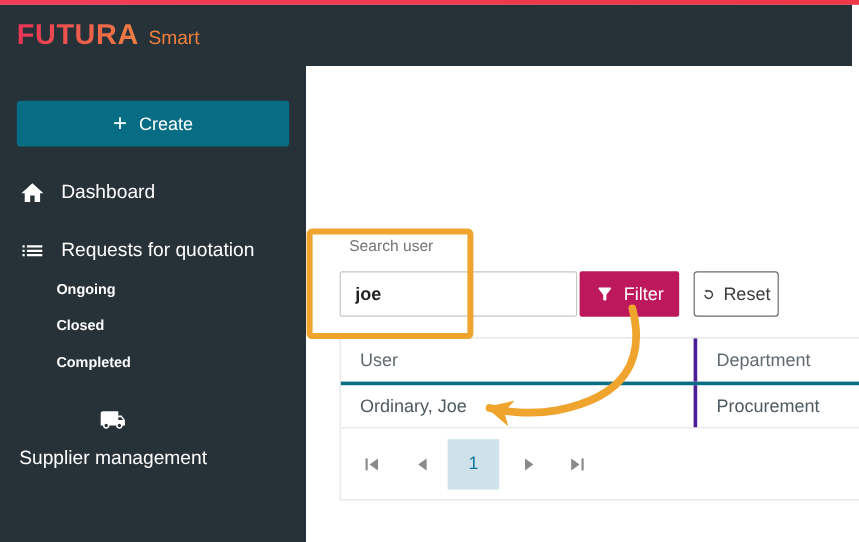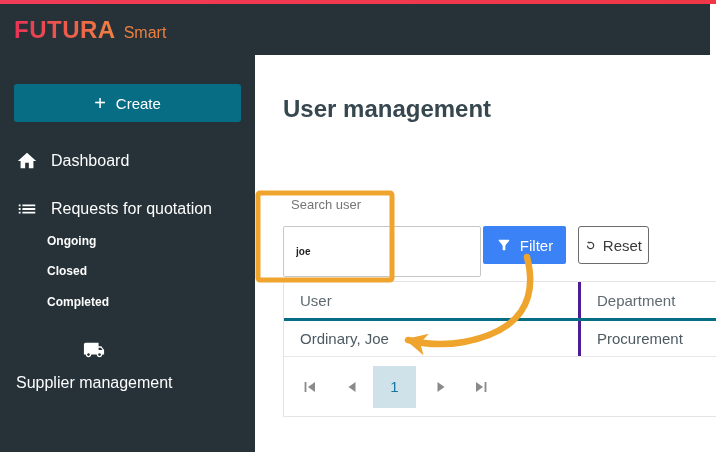--- a/index.html
+++ b/index.html
@@ -19,22 +19,22 @@
   .create-btn .plus{font-size:20px;font-weight:400;line-height:1;}
   .nav-item{position:absolute;left:16px;display:flex;align-items:center;gap:13px;color:#fdfdfd;font-size:16px;cursor:pointer;}
   .nav-item .nav-icon{width:22px;height:22px;display:flex;align-items:center;justify-content:center;}
   .nav-item .nav-icon svg{fill:#fff;}
   .nav-sub{position:absolute;left:47px;color:#fdfdfd;font-size:12px;font-weight:bold;cursor:pointer;}
 
   
   .main{position:absolute;left:255px;top:55px;width:461px;height:397px;background:#fff;border-top-left-radius:10px;}
   .page-title{position:absolute;left:28px;top:40px;margin:0;font-size:24px;font-weight:bold;color:#37474f;}
   .search-label{position:absolute;left:36px;top:142px;font-size:13px;color:#757575;}
-  .search-input{position:absolute;left:28px;top:171px;width:198px;height:51px;border:1px solid #c6c6c6;border-radius:2px;padding:0 12px;font-size:10px;font-weight:bold;color:#212121;outline:none;}
-  .filter-btn{position:absolute;left:228px;top:171px;width:83px;height:38px;background:#3b82f6;color:#fff;border:none;border-radius:2px;font-size:15px;display:flex;align-items:center;justify-content:center;gap:8px;cursor:pointer;}
+  .search-input{position:absolute;left:28px;top:171px;width:198px;height:38px;border:1px solid #c6c6c6;border-radius:2px;padding:0 12px;font-size:15px;font-weight:bold;color:#212121;outline:none;}
+  .filter-btn{position:absolute;left:228px;top:171px;width:83px;height:38px;background:#be185d;color:#fff;border:none;border-radius:2px;font-size:15px;display:flex;align-items:center;justify-content:center;gap:8px;cursor:pointer;}
   .filter-btn svg{fill:#fff;}
   .reset-btn{position:absolute;left:323px;top:171px;width:71px;height:38px;background:#fff;color:#3a3a3a;border:1px solid #6b6b6b;border-radius:3px;font-size:15px;display:flex;align-items:center;justify-content:center;gap:7px;cursor:pointer;}
   .reset-btn svg{stroke:#3a3a3a;}
 
   
   .table{position:absolute;left:28px;top:226px;width:520px;border-left:1px solid #e4e4e4;}
   .t-row{display:flex;align-items:center;}
   .t-head{height:37px;border-top:1px solid #e4e4e4;color:#5f6a70;font-size:15px;}
   .t-cell-user{width:297px;padding-left:16px;border-right:3px solid #4c1d95;height:100%;display:flex;align-items:center;}
   .t-cell-dept{flex:1;padding-left:16px;height:100%;display:flex;align-items:center;}
@@ -100,21 +100,20 @@
       <span class="nav-icon">
         <svg width="22" height="22" viewBox="0 0 24 24">
             <path d="M20 8h-3V4H3c-1.1 0-2 .9-2 2v11h2c0 1.66 1.34 3 3 3s3-1.34 3-3h6c0 1.66 1.34 3 3 3s3-1.34 3-3h2v-5l-3-4zM6 18.5c-.83 0-1.5-.67-1.5-1.5s.67-1.5 1.5-1.5 1.5.67 1.5 1.5-.67 1.5-1.5 1.5zm13.5-9 1.96 2.5H17V9.5h2.5zm-1.5 9c-.83 0-1.5-.67-1.5-1.5s.67-1.5 1.5-1.5 1.5.67 1.5 1.5-.67 1.5-1.5 1.5z"></path>
           </svg>
       </span>
       <span>Supplier management</span>
     </div>
   </div>
 
   <div class="main">
-    <h1 class="page-title">User management</h1>
 
     <div class="search-label">Search user</div>
     <input class="search-input" type="text" value="joe" style="">
 
     <button class="filter-btn">
       <svg width="16" height="16" viewBox="0 0 24 24">
           <path d="M4.25 5.61C6.27 8.2 10 13 10 13v6c0 .55.45 1 1 1h2c.55 0 1-.45 1-1v-6s3.72-4.8 5.74-7.39c.51-.66.04-1.61-.79-1.61H5.04c-.83 0-1.3.95-.79 1.61z"></path>
         </svg>
       <span>Filter</span>
     </button>

